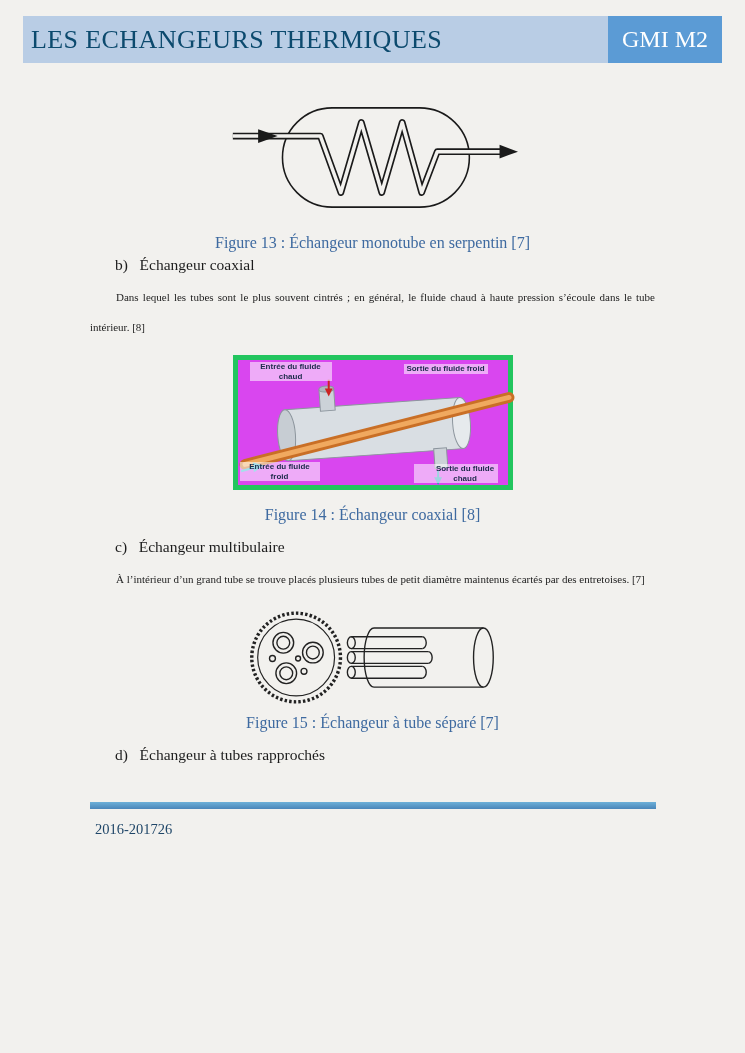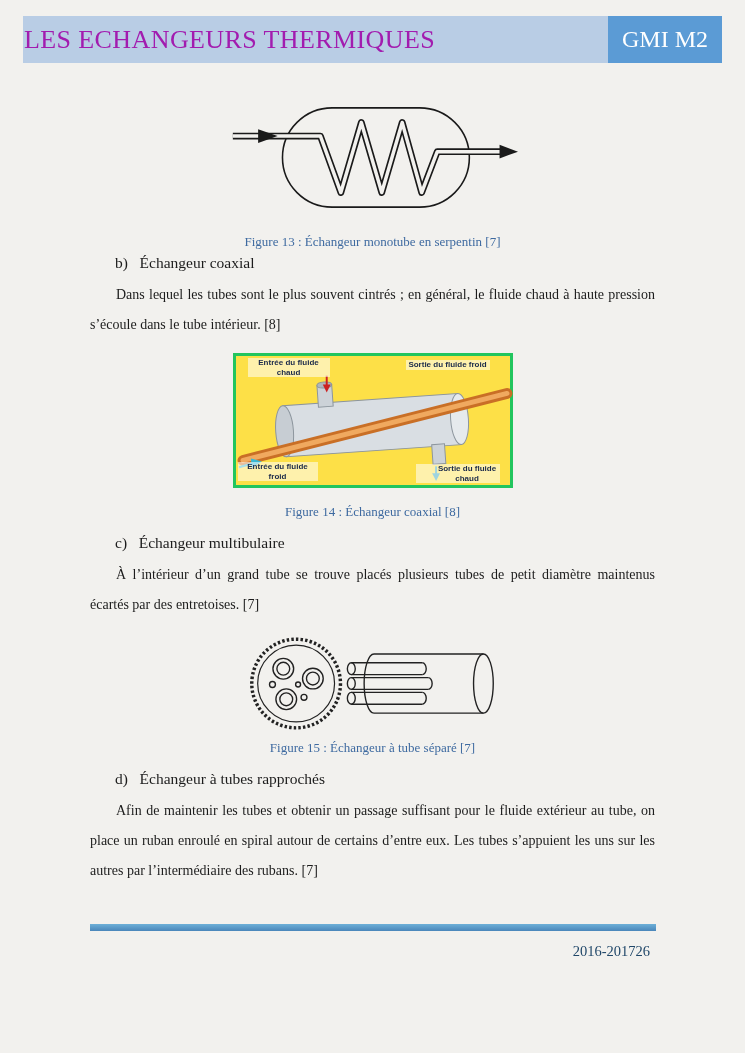--- a/index.html
+++ b/index.html
@@ -15,93 +15,93 @@
   
   .band {
     margin:16px 23px 0 23px;
     height:47px;
     background:#b9cde5;
     display:flex; align-items:stretch;
   }
   .doc-title {
     flex:1;
     display:flex; align-items:center;
-    padding-left:1px;
+    padding-left:8px;
     font-size:26px;
-    color:#a21caf;
+    color:#0c4a6e;
     letter-spacing:.4px;
     border-radius:9px;
   }
   .badge {
     width:114px;
     background:#5b9bd5;
     color:#ffffff;
     font-size:24px;
     display:flex; align-items:center; justify-content:center;
   }
 
   
   figure { display:block; }
   .fig13 { width:292px; margin:32px auto 0 auto; }
   .fig14 {
     position:relative;
     width:280px; height:135px;
     margin:13px auto 0 auto;
-    background:#fde047;
-    border:3px solid #22c55e;
+    background:#d946ef;
+    border:5px solid #22c55e;
   }
   .fig15 { width:276px; margin:12px auto 0 auto; }
 
   .fig-label {
     position:absolute;
     font-family:"Liberation Sans", sans-serif;
     font-size:8px; font-weight:bold;
     color:#1b2a4a;
     text-align:center;
     line-height:9.5px;
     background:rgba(255,255,255,.55);
   }
   .lbl-tl { left:12px; top:2px;    width:82px; }
   .lbl-tr { right:20px; top:4px;    width:84px; }
   .lbl-bl { left:2px;  bottom:4px; width:80px; }
   .lbl-br { right:10px; bottom:2px; width:84px;padding-left:19px; }
 
   .caption {
     text-align:center;
     color:#3e6aa0;
-    font-size:13px;
+    font-size:16px;
   }
   .cap13 { margin-top:10px; }
   .cap14 { margin-top:16px; }
   .cap15 { }
 
   .item {
     margin:14px 90px 0 115px;
     font-size:15.5px;
     white-space:pre-wrap;
   }
   .item-b { margin-top:4px; }
 
   .para {
     margin:8px 90px 0 90px;
-    font-size:14px;
+    font-size:11px;
     line-height:30px;
     text-align:justify;
     text-indent:26px;
   }
 
   
   .footer-rule {
     margin:38px 89px 0 90px;
     height:7px;
     background:linear-gradient(to bottom,#6db0d8,#4a86ba);
   }
   .footer-row {
     margin:12px 95px 0 95px;
-    display:flex; justify-content:flex-end;
+    display:flex; justify-content:flex-start;
     font-size:14.5px;
     color:#1f4668;
   }
 </style>
 </head>
 <body>
 
 <div class="page">
 
   <header class="band">
@@ -206,21 +206,20 @@
             <line x1="118" y1="73" x2="190" y2="73"></line>
           <ellipse cx="118" cy="67" rx="4" ry="6"></ellipse>
             <path d="M190 61 A 4 6 0 0 1 190 73"></path>
         </g>
       </g>
     </svg>
   </figure>
   <p class="caption cap15">Figure 15 :  Échangeur à tube séparé [7]</p>
 
   <p class="item">d)   Échangeur à tubes rapprochés</p>
-  <p class="para">Afin de maintenir les tubes et obtenir un passage suffisant pour le fluide extérieur au tube, on place un ruban enroulé en spiral autour de certains d’entre eux. Les tubes s’appuient les uns sur les autres par l’intermédiaire des rubans. [7]</p>
 
   <div class="footer-rule"></div>
   <footer class="footer-row">
     <span>2016-2017</span>
     <span>26</span>
   </footer>
 
 </div>
 
 </body></html>

